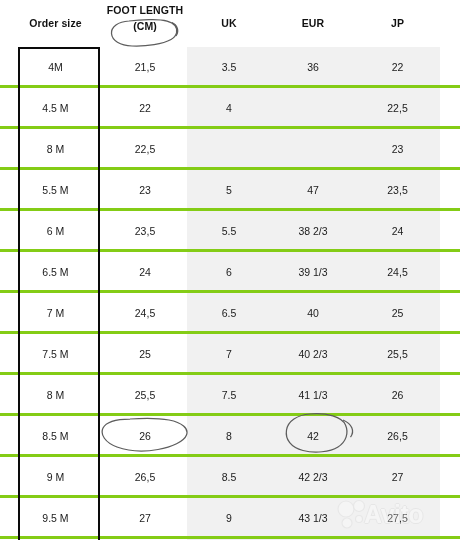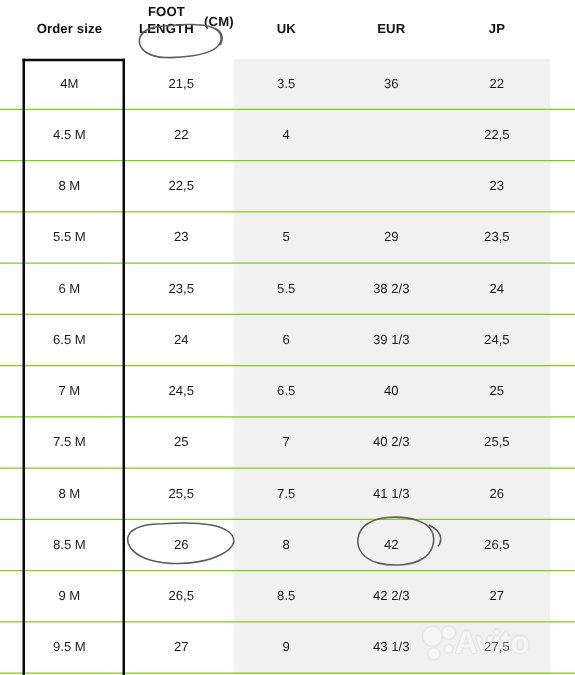--- a/index.html
+++ b/index.html
@@ -49,21 +49,21 @@
     text-align: center;
     line-height: 1.25;
     white-space: pre-line;
   }
   .th-order  { left: 8px;   width: 95px; }
   .th-foot   { left: 103px; width: 84px; align-items: flex-start; padding-top: 4px; }
   .th-uk     { left: 187px; width: 84px; }
   .th-eur    { left: 271px; width: 84px; }
   .th-jp     { left: 355px; width: 85px; }
 
-  .th-foot .fl-wrap { display: flex; flex-direction: row; align-items: center; }
+  .th-foot .fl-wrap { display: flex; flex-direction: column; align-items: center; }
   .th-foot .fl-1 { display: block; }
   .th-foot .fl-2 { display: block; margin-top: 3px; }
 
   
   .ink-cm {
     position: absolute;
     left: 109px;
     top: 18px;
     width: 72px;
     height: 30px;
@@ -75,21 +75,21 @@
     position: absolute;
     left: 0;
     top: 47px;
     width: 460px;
     height: 493px;
   }
   .row {
     position: relative;
     height: 41px;
     box-sizing: border-box;
-    border-bottom: 1px solid #84cc16;
+    border-bottom: 3px solid #84cc16;
   }
   .cell {
     position: absolute;
     top: 0;
     height: 40px;
     display: flex;
     align-items: center;
     justify-content: center;
     font-size: 10.5px;
     color: #1b1b1b;
@@ -200,21 +200,21 @@
       </div>
       <div class="row">
         <div class="cell c-order">8 M</div>
         <div class="cell c-cm">22,5</div>
         <div class="cell c-jp">23</div>
       </div>
       <div class="row">
         <div class="cell c-order">5.5 M</div>
         <div class="cell c-cm">23</div>
         <div class="cell c-uk">5</div>
-        <div class="cell c-eur">29</div>
+        <div class="cell c-eur">47</div>
         <div class="cell c-jp">23,5</div>
       </div>
       <div class="row">
         <div class="cell c-order">6 M</div>
         <div class="cell c-cm">23,5</div>
         <div class="cell c-uk">5.5</div>
         <div class="cell c-eur">38 2/3</div>
         <div class="cell c-jp">24</div>
       </div>
       <div class="row">

